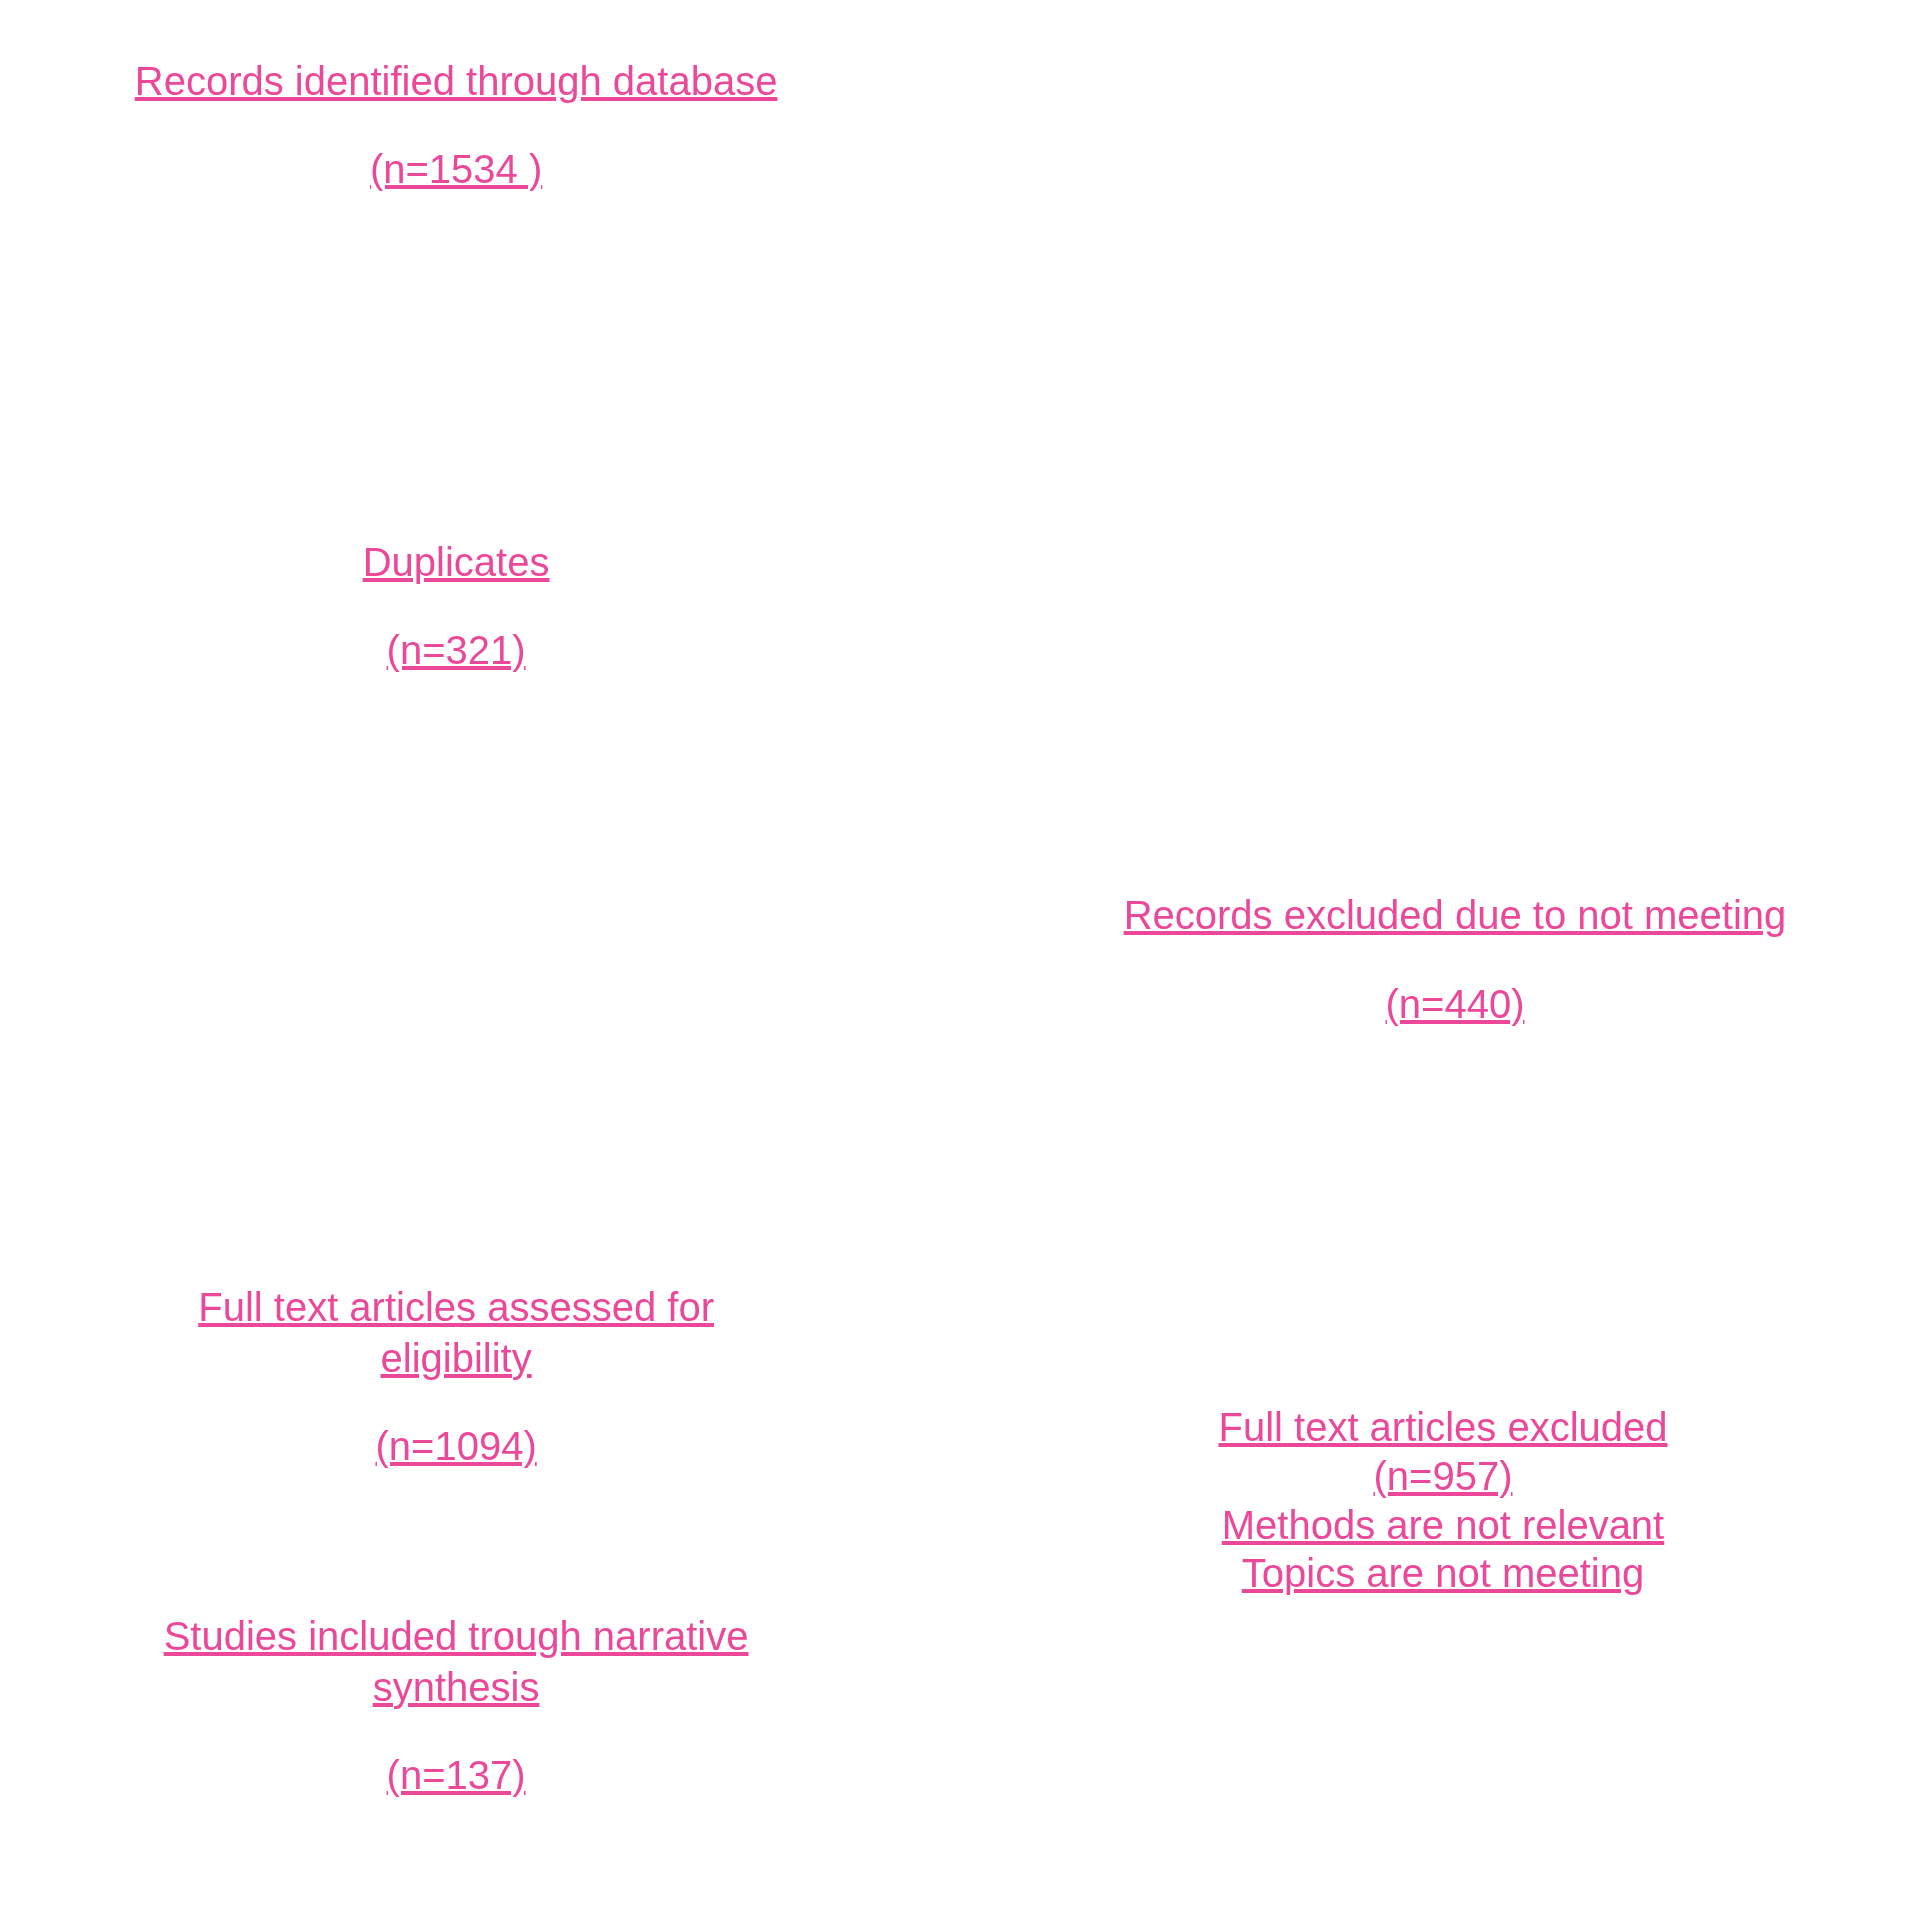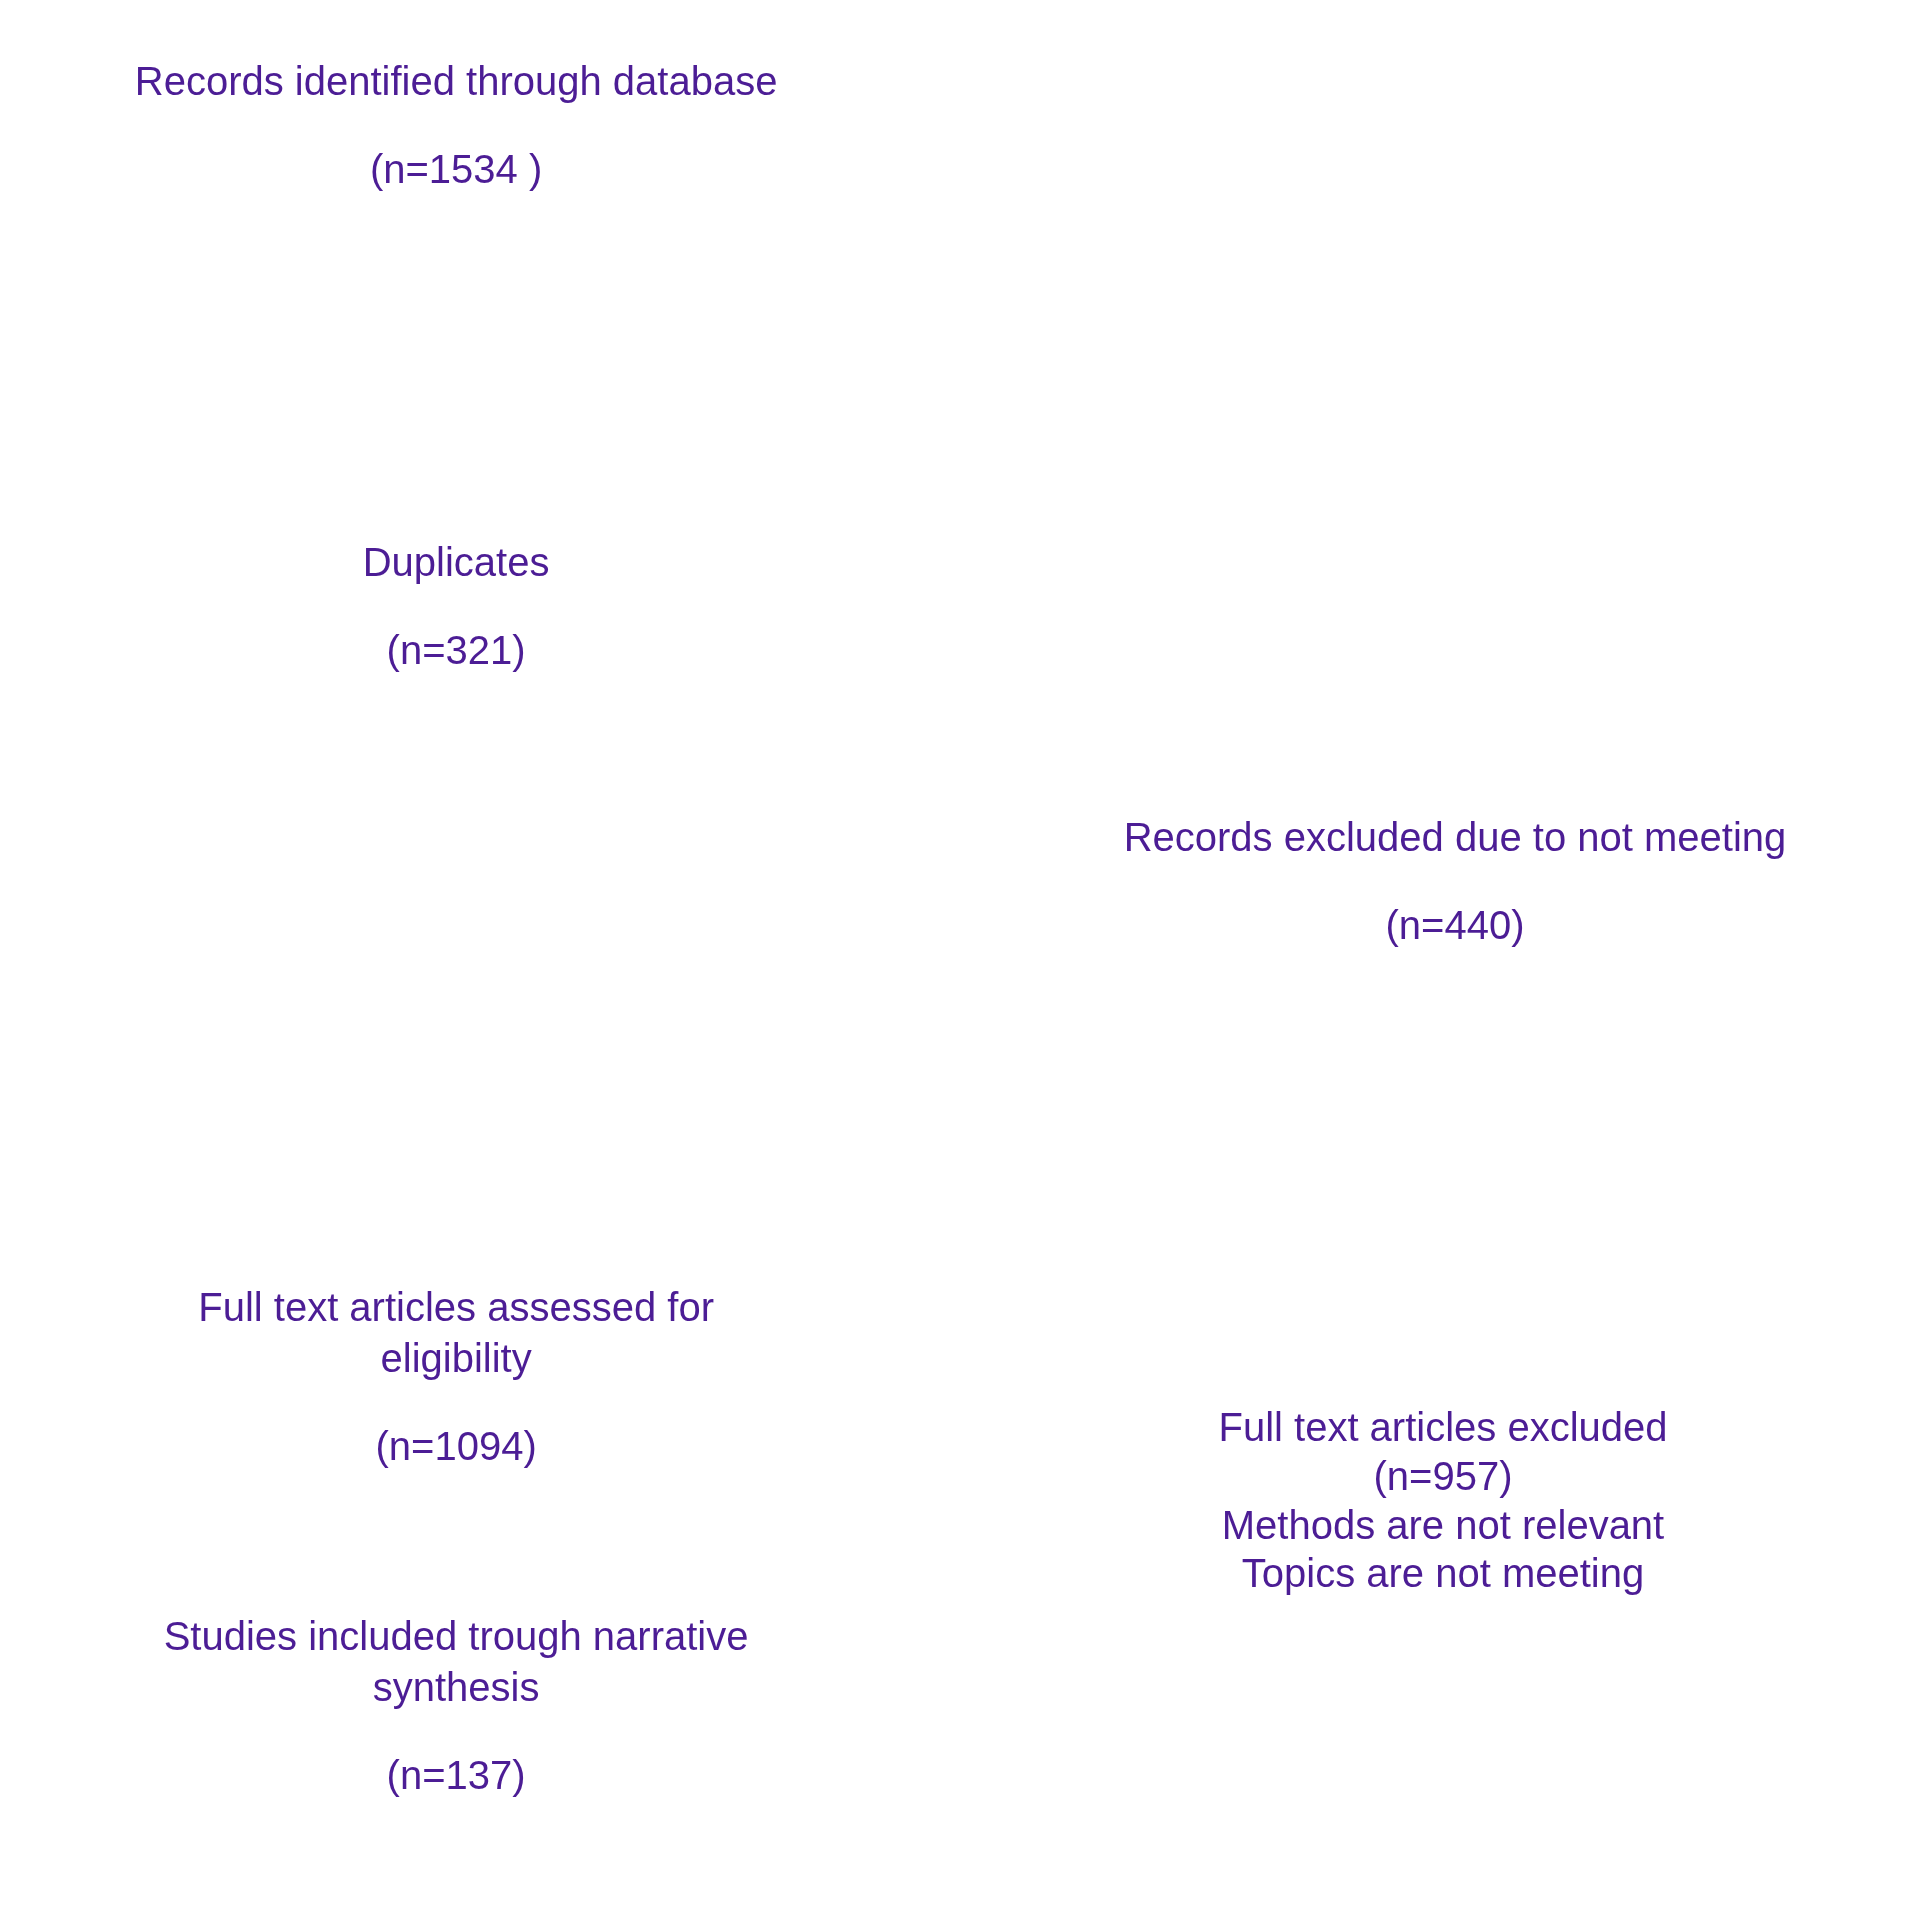--- a/index.html
+++ b/index.html
@@ -21,37 +21,38 @@
     position: absolute;
     box-sizing: border-box;
     background: #ffffff;
     border: 5.5px solid #0d2troubleshoot;
     border-color: #0d2a3a;
     display: flex;
     flex-direction: column;
     align-items: center;
     justify-content: flex-start;
     text-align: center;
-    color: #4c1d95;
+    color: #ec4899;
     font-size: 40px;
     line-height: 1.28;
+    text-decoration: underline;
   }
   .box-line {
     display: block;
     width: 100%;
     text-align: center;
     white-space: pre-wrap;
   }
   
   #box-identified      { left: 25.6px;   top: 30px;   width: 861px; height: 312px; padding-top: 25.6px; }
   #box-duplicates      { left: 25.6px;   top: 461px;  width: 861px; height: 315px; padding-top: 76px; }
   #box-screened        { left: 25.6px;   top: 873px; width: 861px; height: 314px; padding-top: 73px; }
   #box-fulltext        { left: 25.6px;   top: 1256px; width: 861px; height: 315px; padding-top: 25.6px; }
   #box-included        { left: 25.6px;   top: 1585px; width: 861px; height: 314px; padding-top: 25.6px; }
-  #box-excluded-screen { left: 1024px; top: 791px; width: 862px; height: 317px; padding-top: 21px; }
+  #box-excluded-screen { left: 1024px; top: 791px; width: 862px; height: 317px; padding-top: 21px; justify-content: center; }
   #box-excluded-full   { left: 1012px; top: 1368px; width: 862px; height: 317px; padding-top: 35px; }
   .spacer-md { display:block; height: 37px; }
   .tight { line-height: 1.22; }
 </style>
 </head>
 <body>
 
 <div id="canvas">
 
   <div class="flow-box" id="box-identified">

